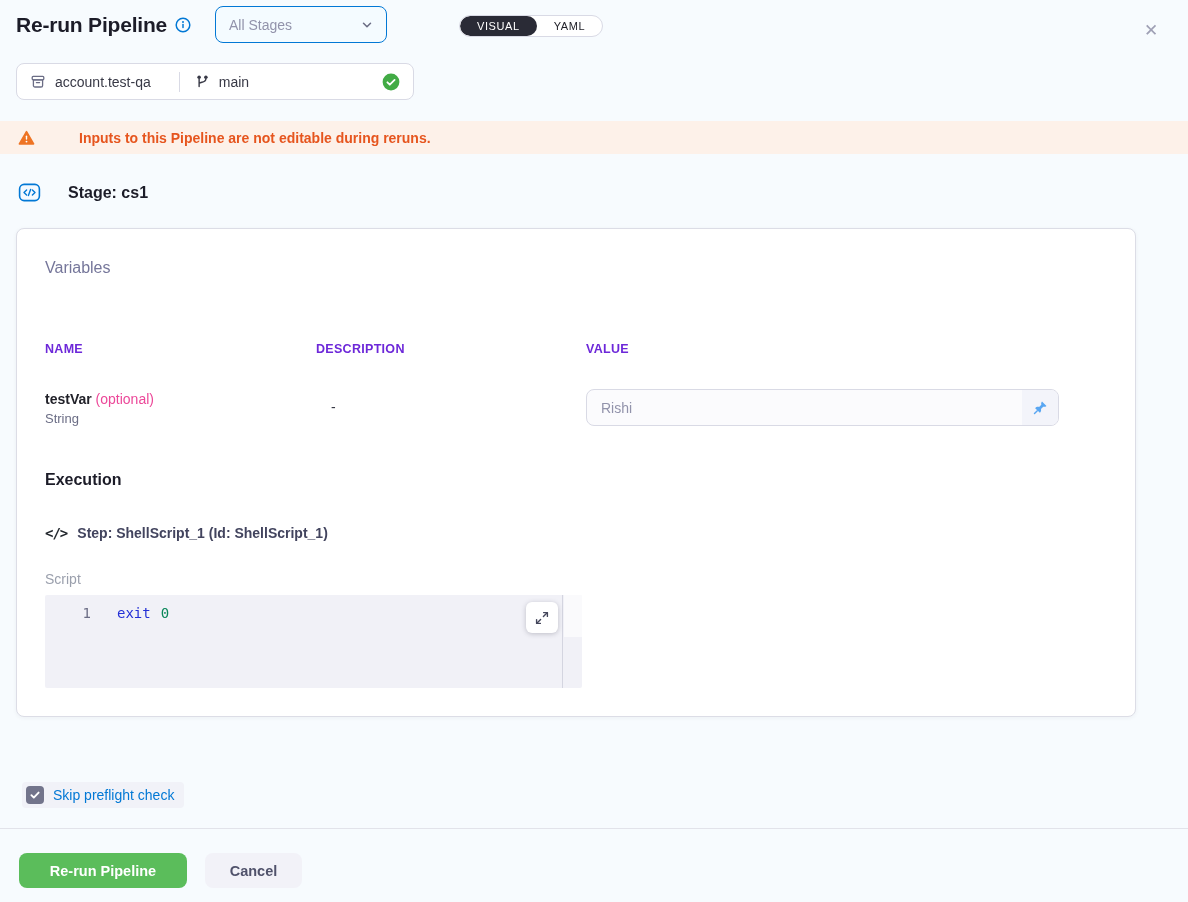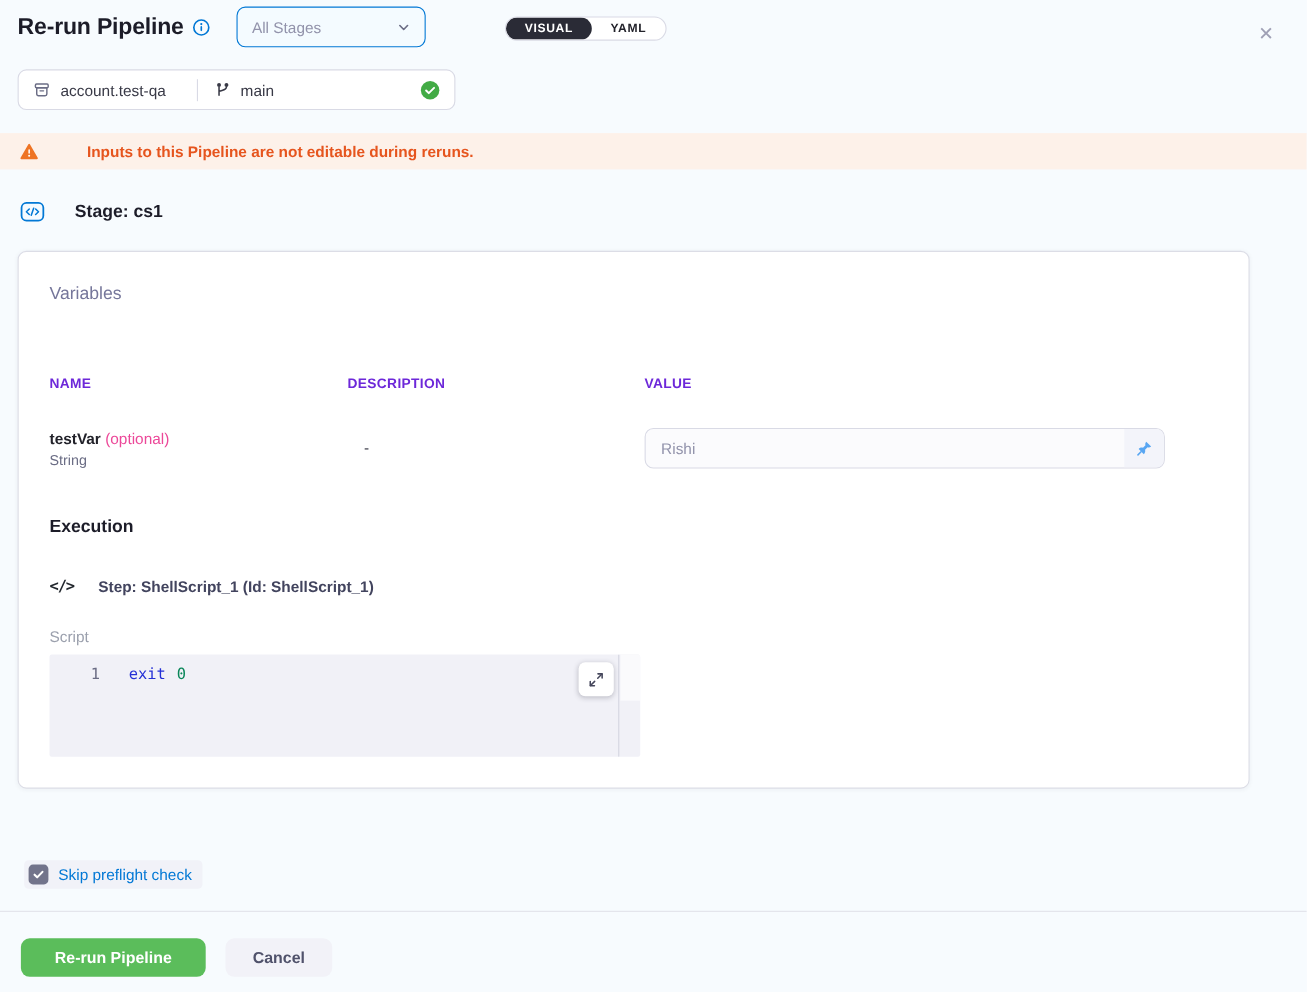--- a/index.html
+++ b/index.html
@@ -18,21 +18,21 @@
     position:absolute; left:215px; top:6px; width:172px; height:37px;
     border:1px solid #0278d5; border-radius:8px; background:#f4fbff;
     display:flex; align-items:center; justify-content:space-between;
     padding:0 13px; color:#9293ab; font-size:14px; cursor:pointer;
   }
   .view-toggle {
     position:absolute; left:459px; top:15px; height:22px;
     border:1px solid #d9dae5; border-radius:12px; background:#fff;
     display:flex; align-items:stretch; overflow:hidden;
   }
-  .toggle-seg { font-size:11px; font-weight:bold; letter-spacing:0.6px; line-height:20px; padding:0 17px; cursor:pointer; }
+  .toggle-seg { font-size:11px; font-weight:normal; letter-spacing:0.6px; line-height:20px; padding:0 17px; cursor:pointer; }
   .toggle-seg.active { background:#2a2b36; color:#fff; border-radius:11px; }
   .toggle-seg.inactive { color:#22222a; }
   .close-btn { position:absolute; left:1139px; top:18px; width:24px; height:24px; display:flex;
     align-items:center; justify-content:center; color:#9fa0b5; font-size:17px; cursor:pointer; }
 
   
   .repo-bar {
     position:absolute; left:16px; top:63px; width:398px; height:37px;
     background:#fff; border:1px solid #d9dae5; border-radius:8px;
     display:flex; align-items:center; padding:0 13px; font-size:14px; color:#383946;
@@ -74,21 +74,21 @@
   .value-input {
     flex:1; height:100%; border:none; outline:none; background:transparent;
     padding:0 14px; font-size:14px; color:#9293ab; font-family:"Liberation Sans", sans-serif;
   }
   .pin-btn { width:36px; height:100%; display:flex; align-items:center; justify-content:center;
     background:#f3f4fa; cursor:pointer; }
 
   .exec-heading { position:absolute; left:28px; top:242px; font-size:16px; font-weight:bold; color:#1c1c28; }
   .step-row { position:absolute; left:28px; top:296px; display:flex; align-items:center; gap:10px; }
   .step-icon { font-size:14px; font-weight:bold; color:#22272d; font-family:"DejaVu Sans Mono", monospace; letter-spacing:-1px; }
-  .step-label { font-size:14px; font-weight:bold; color:#42445e;margin-left:12px; }
+  .step-label { font-size:14px; font-weight:bold; color:#42445e; }
   .script-label { position:absolute; left:28px; top:342px; font-size:14px; color:#9ba0ad; }
 
   
   .code-editor {
     position:absolute; left:28px; top:366px; width:537px; height:93px;
     background:#f1f1f7; border-radius:2px; overflow:hidden;
   }
   .code-line { display:flex; padding-top:9px; font-family:"DejaVu Sans Mono", monospace; font-size:14px; line-height:19px; }
   .line-no { width:46px; text-align:right; color:#6b6d85; }
   .code-text { padding-left:26px; }

